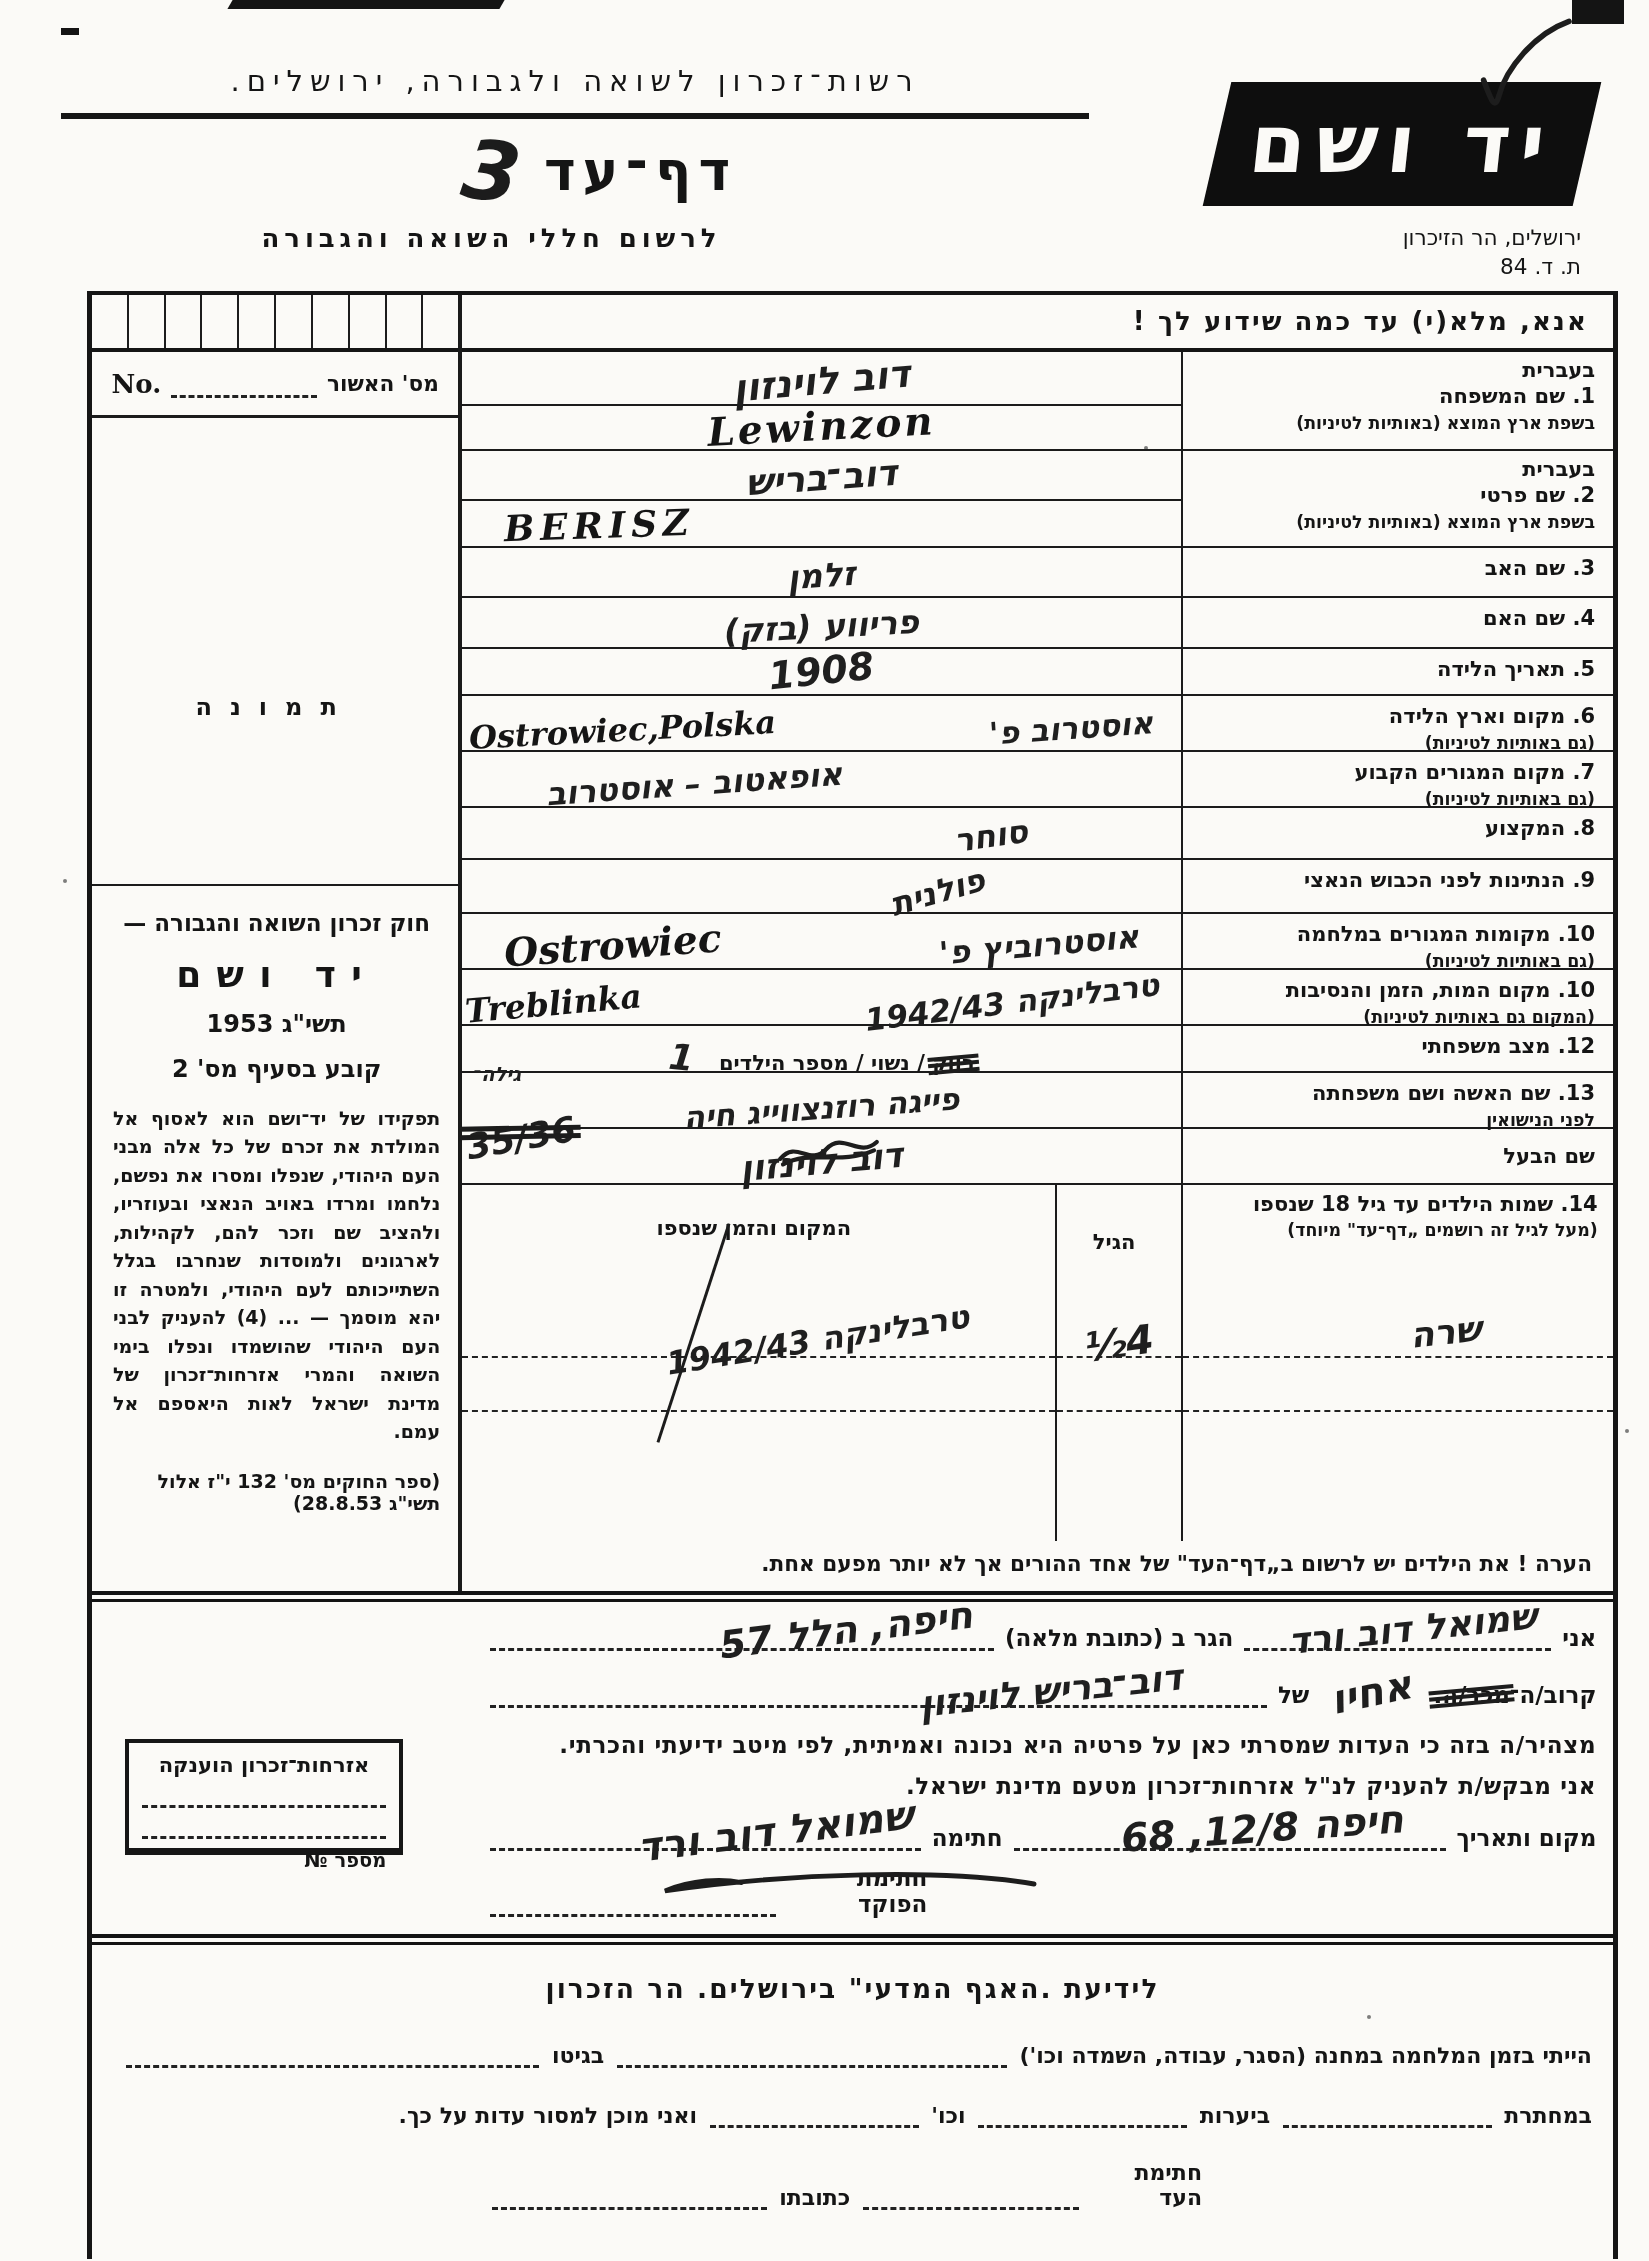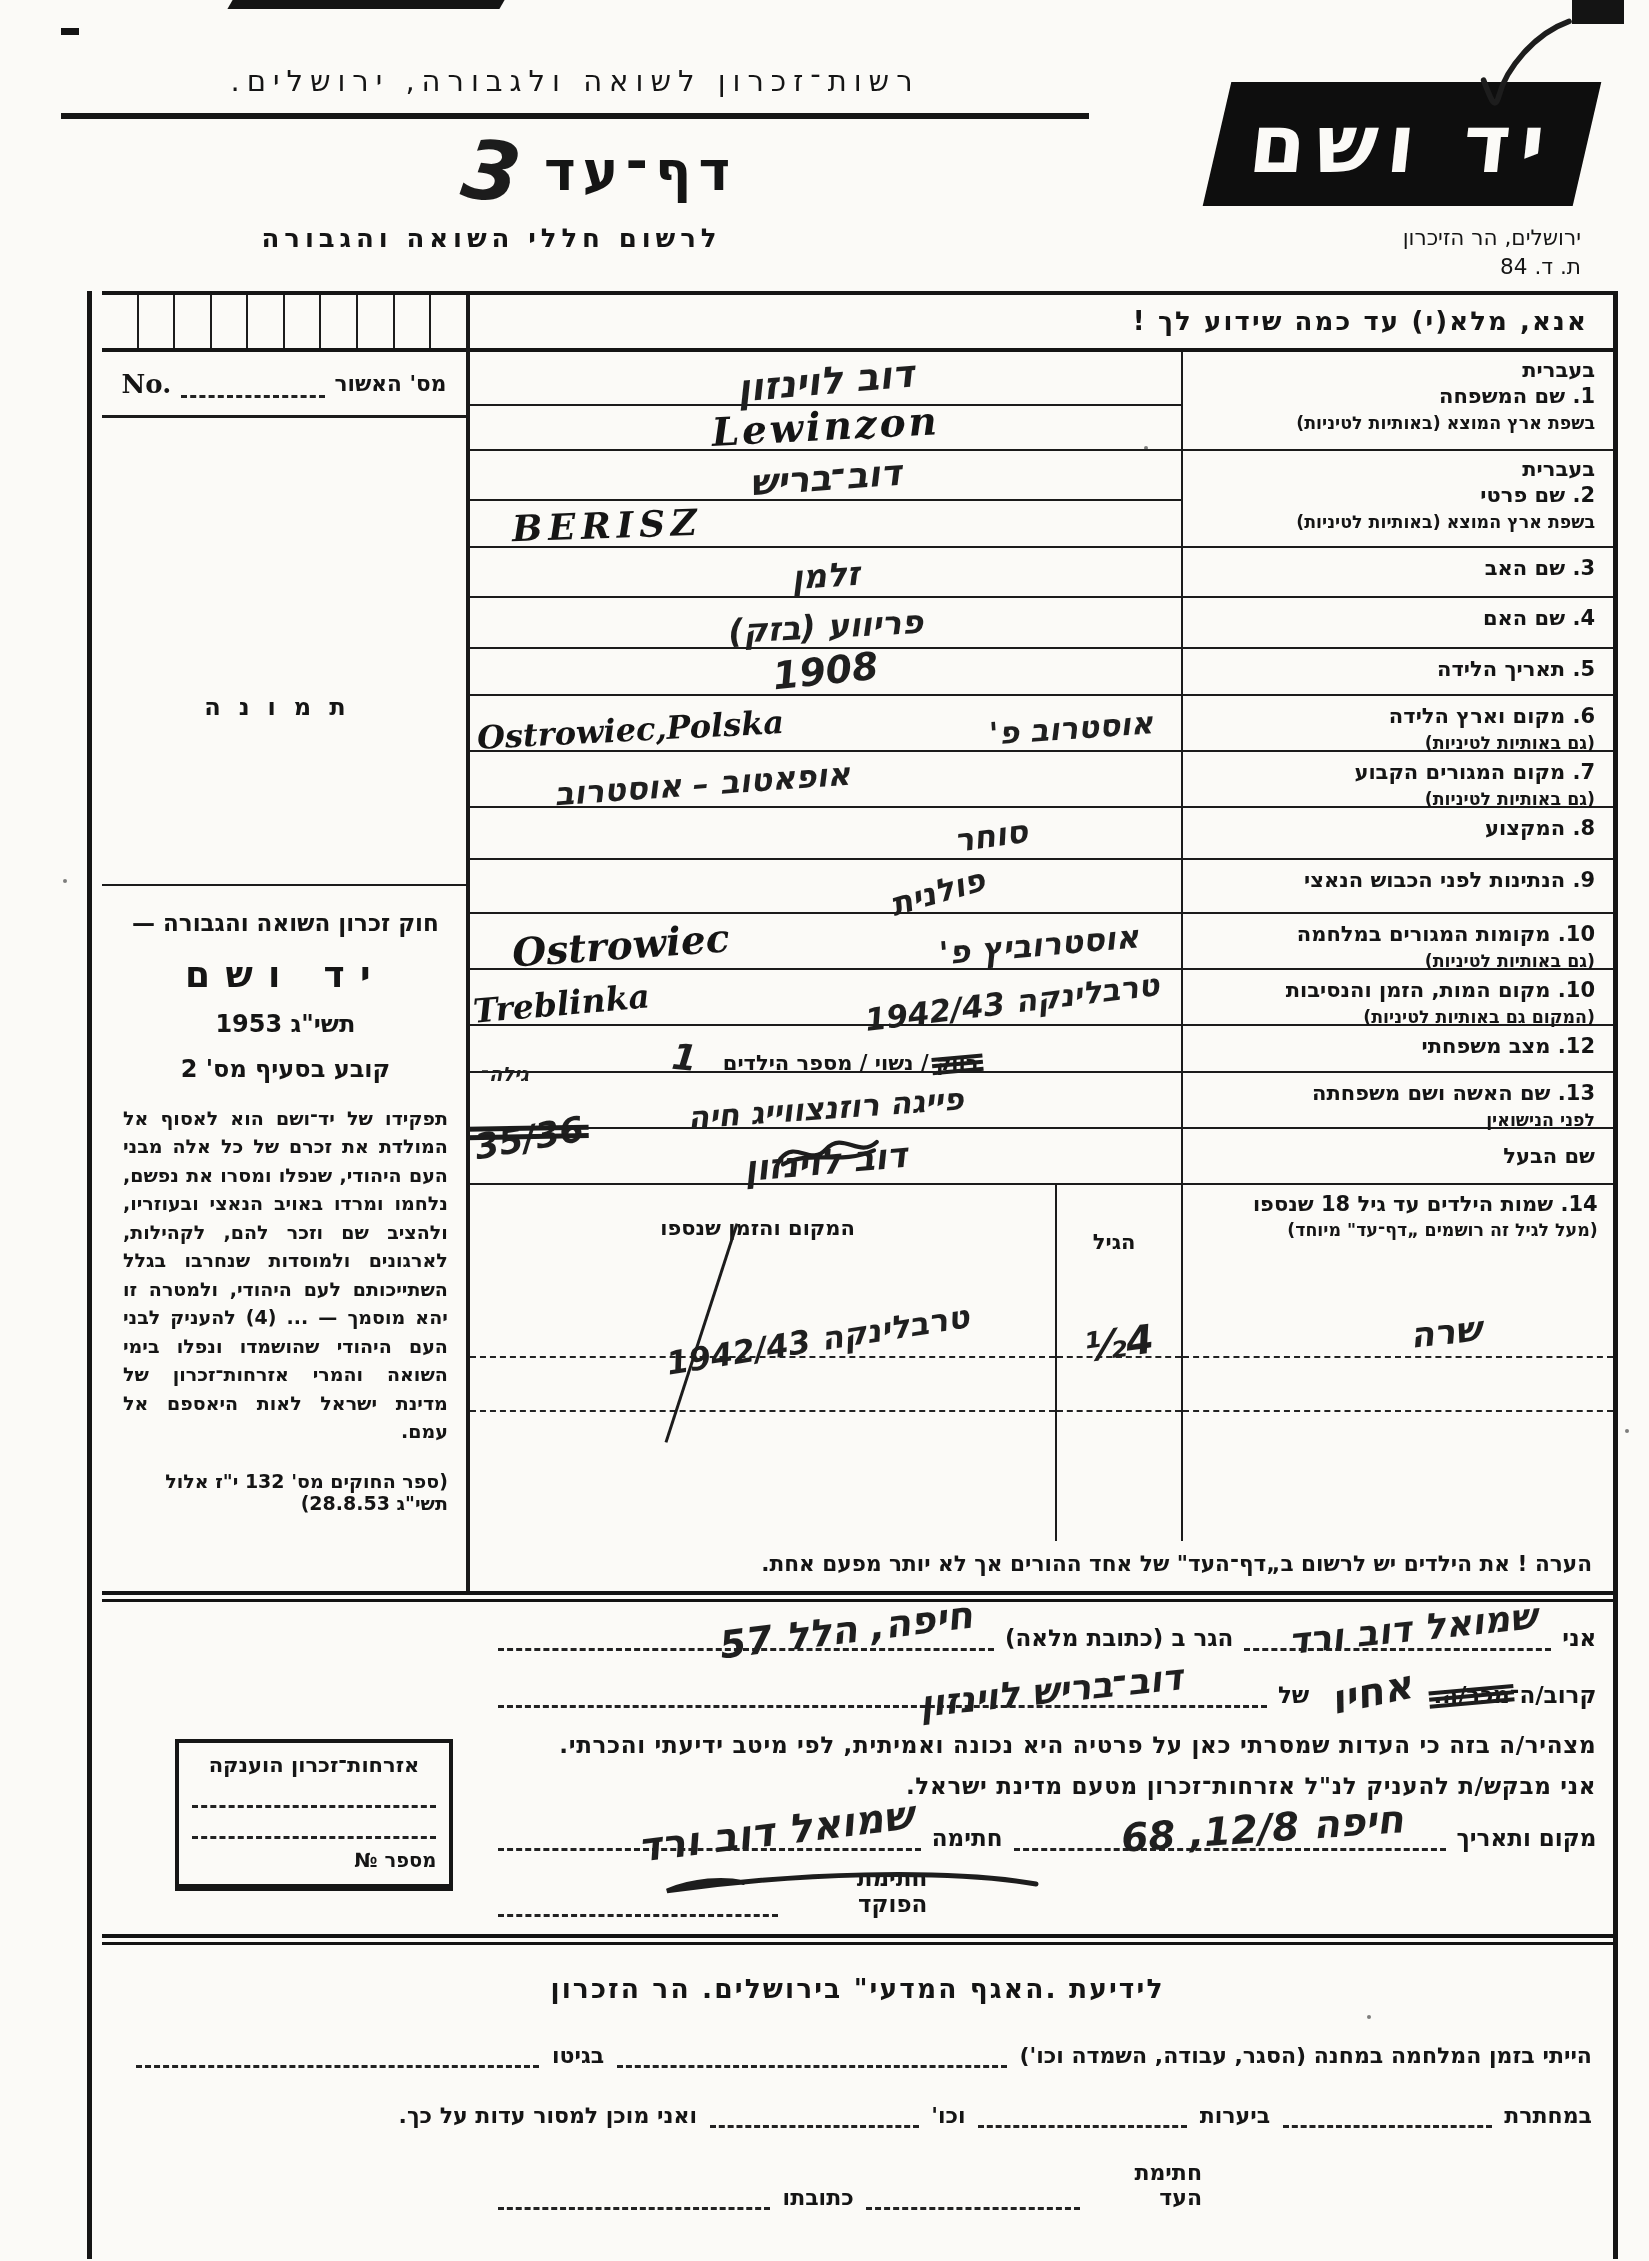--- a/index.html
+++ b/index.html
@@ -22,21 +22,21 @@
   .subtitle { position:absolute; top:223px; left:202px; width:579px; text-align:center;
               font-size:26px; font-weight:bold; letter-spacing:4.9px; }
   .logo { position:absolute; top:82px; left:1217px; width:370px; height:124px;
           background:#0e0e0e; transform:skewX(-13deg); display:flex; align-items:center; justify-content:center; }
   .logo span { transform:skewX(7deg); color:#fbfaf7; font-size:81px; font-weight:bold; letter-spacing:9.8px; }
   .addr { position:absolute; right:68px; text-align:right; font-size:21.6px; font-weight:normal; }
   .checkmark { position:absolute; top:12.6px; left:1464px; width:119px; height:105px; }
 
   
   .formbox { position:absolute; top:291px; left:87px; width:1531px;
-             border-left:5.6px solid #151515; border-right:5.6px solid #151515;padding-left:10px; }
+             border-left:5.6px solid #151515; border-right:5.6px solid #151515; }
   .form-body { display:flex; flex-direction:row; border-top:4.9px solid #151515; }
   .fields-col { width:1157px; border-left:4.2px solid #1a1a1a; } 
   .left-col   { width:367px; display:flex; flex-direction:column; }
 
   
   .boxstrip { height:57px; display:flex; border-bottom:4.9px solid #151515; }
   .boxstrip div { flex:1; border-left:2.8px solid #1c1c1c; }
   .boxstrip div:last-child { border-left:none; }
   .approval { height:66px; display:flex; align-items:center; padding:0 19.5px;
               border-bottom:3.5px solid #1b1b1b; font-weight:bold; }
@@ -90,22 +90,22 @@
   .dblrule { height:11px; border-top:4.9px solid #131313; border-bottom:3.5px solid #131313; }
 
   
   .decl { display:flex; }
   .decl-main { width:1157px; padding:18px 16.7px 7px 21px; }
   .decl-side { width:367px; position:relative; }
   .dline { display:flex; align-items:flex-end; font-size:23px; font-weight:bold; margin-bottom:18px; }
   .dline .dfill { border-bottom:3.5px dashed #222; height:31px; margin:0 11px; position:relative; }
   .dline .grow { flex:1; }
   .stmt { font-size:23px; font-weight:bold; margin-bottom:15.3px; letter-spacing:0.7px; }
-  .cit-box { position:absolute; top:137px; left:33px; width:278px; height:152px;
-             border:4.2px solid #161616; border-bottom-width:7px; padding:9.8px 12.6px 7px;margin-left:40px; }
+  .cit-box { position:absolute; top:137px; left:33px; width:278px; height:116px;
+             border:4.2px solid #161616; border-bottom-width:7px; padding:9.8px 12.6px 7px; }
   .cit-box .t { text-align:center; font-size:21px; font-weight:bold; }
   .cit-box .dl { border-bottom:3.5px dashed #222; height:31px; }
   .cit-box .num { font-size:19.5px; font-weight:bold; margin-top:9.8px; }
 
   
   .bottom { padding:28px 21px 0; }
   .bottom .head { text-align:center; font-size:26.5px; font-weight:bold; letter-spacing:2.1px; margin-bottom:36px; }
   .brow { display:flex; align-items:flex-end; font-size:22px; font-weight:bold; margin-bottom:32px; }
   .brow .dfill { border-bottom:3.5px dashed #222; height:28px; margin:0 12.6px; }
   .endspace { height:28px; }

